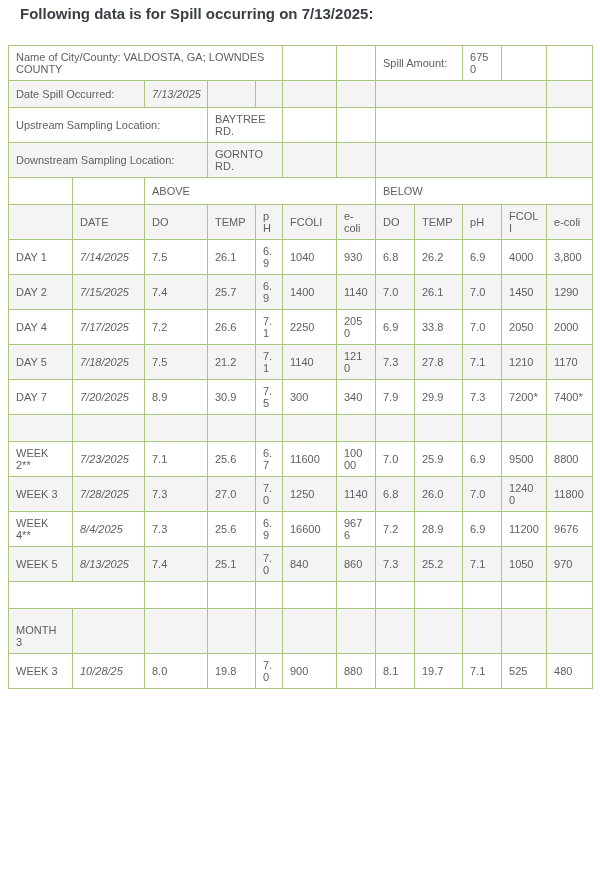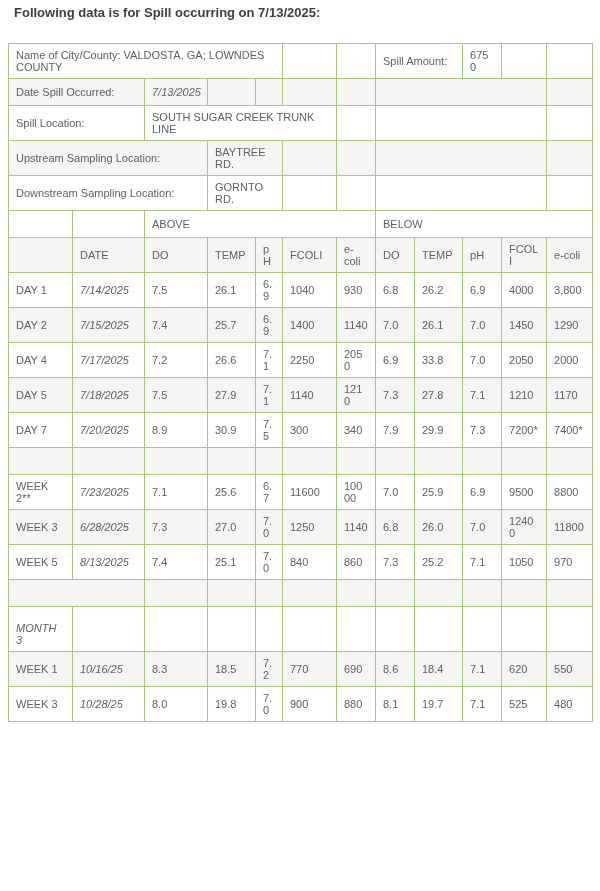--- a/index.html
+++ b/index.html
@@ -1,31 +1,31 @@
 <!DOCTYPE html>
 <html><head>
 <meta charset="utf-8">
 <style>
   html,body{margin:0;padding:0;background:#ffffff;}
   body{font-family:"Liberation Sans", sans-serif; width:600px;}
   .page{width:600px; min-height:891px; box-sizing:border-box; padding:5px 8px 6px 8px;}
-  .page-title{font-size:13px; font-weight:bold; color:#3b4046; margin:0 0 23px 6px; letter-spacing:0;}
+  .page-title{font-size:15px; font-weight:bold; color:#3b4046; margin:0 0 23px 12px; letter-spacing:0;}
   table.spill{border-collapse:collapse; table-layout:fixed; width:584px;}
   table.spill td{
     border:1px solid #a9c87d;
     font-size:11px;
     color:#5c6165;
     padding:5px 7px;
     height:16px;
     vertical-align:middle;
     word-wrap:break-word;
     overflow-wrap:break-word;
   }
   tbody tr:nth-child(even){background:#f4f4f4;}
-  tr.month-row td{height:34px; vertical-align:bottom;font-style:italic;}
+  tr.month-row td{height:34px; vertical-align:bottom;}
   td.nowrap{white-space:nowrap;font-style:italic;}
 </style>
 </head>
 <body>
 
 <div class="page">
 
   <h1 class="page-title">Following data is for Spill occurring on 7/13/2025:</h1>
 
   <table class="spill">
@@ -58,27 +58,20 @@
         <td colspan="2">Date Spill Occurred:</td>
         <td class="nowrap">7/13/2025</td>
         <td></td>
         <td></td>
         <td></td>
         <td></td>
         <td colspan="4"></td>
         <td></td>
       </tr>
       <tr>
-        <td colspan="2">Spill Location:</td>
-        <td colspan="4">SOUTH SUGAR CREEK TRUNK LINE</td>
-        <td></td>
-        <td colspan="4"></td>
-        <td></td>
-      </tr>
-      <tr>
         <td colspan="3">Upstream Sampling Location:</td>
         <td colspan="2">BAYTREE RD.</td>
         <td></td>
         <td></td>
         <td colspan="4"></td>
         <td></td>
       </tr>
       <tr>
         <td colspan="3">Downstream Sampling Location:</td>
         <td colspan="2">GORNTO RD.</td>
@@ -149,21 +142,21 @@
           <td>6.9</td>
           <td>33.8</td>
           <td>7.0</td>
           <td>2050</td>
           <td>2000</td>
         </tr>
         <tr>
           <td>DAY 5</td>
           <td class="nowrap">7/18/2025</td>
           <td>7.5</td>
-          <td>27.9</td>
+          <td>21.2</td>
           <td>7.1</td>
           <td>1140</td>
           <td>1210</td>
           <td>7.3</td>
           <td>27.8</td>
           <td>7.1</td>
           <td>1210</td>
           <td>1170</td>
         </tr>
         <tr>
@@ -203,33 +196,47 @@
           <td>11600</td>
           <td>10000</td>
           <td>7.0</td>
           <td>25.9</td>
           <td>6.9</td>
           <td>9500</td>
           <td>8800</td>
         </tr>
         <tr>
           <td>WEEK 3</td>
-          <td class="nowrap">6/28/2025</td>
+          <td class="nowrap">7/28/2025</td>
           <td>7.3</td>
           <td>27.0</td>
           <td>7.0</td>
           <td>1250</td>
           <td>1140</td>
           <td>6.8</td>
           <td>26.0</td>
           <td>7.0</td>
           <td>12400</td>
           <td>11800</td>
         </tr>
         <tr>
+          <td>WEEK 4**</td>
+          <td class="nowrap">8/4/2025</td>
+          <td>7.3</td>
+          <td>25.6</td>
+          <td>6.9</td>
+          <td>16600</td>
+          <td>9676</td>
+          <td>7.2</td>
+          <td>28.9</td>
+          <td>6.9</td>
+          <td>11200</td>
+          <td>9676</td>
+        </tr>
+        <tr>
           <td>WEEK 5</td>
           <td class="nowrap">8/13/2025</td>
           <td>7.4</td>
           <td>25.1</td>
           <td>7.0</td>
           <td>840</td>
           <td>860</td>
           <td>7.3</td>
           <td>25.2</td>
           <td>7.1</td>
@@ -257,34 +264,20 @@
           <td></td>
           <td></td>
           <td></td>
           <td></td>
           <td></td>
           <td></td>
           <td></td>
           <td></td>
         </tr>
         <tr>
-          <td>WEEK 1</td>
-          <td class="nowrap">10/16/25</td>
-          <td>8.3</td>
-          <td>18.5</td>
-          <td>7.2</td>
-          <td>770</td>
-          <td>690</td>
-          <td>8.6</td>
-          <td>18.4</td>
-          <td>7.1</td>
-          <td>620</td>
-          <td>550</td>
-        </tr>
-        <tr>
           <td>WEEK 3</td>
           <td class="nowrap">10/28/25</td>
           <td>8.0</td>
           <td>19.8</td>
           <td>7.0</td>
           <td>900</td>
           <td>880</td>
           <td>8.1</td>
           <td>19.7</td>
           <td>7.1</td>

